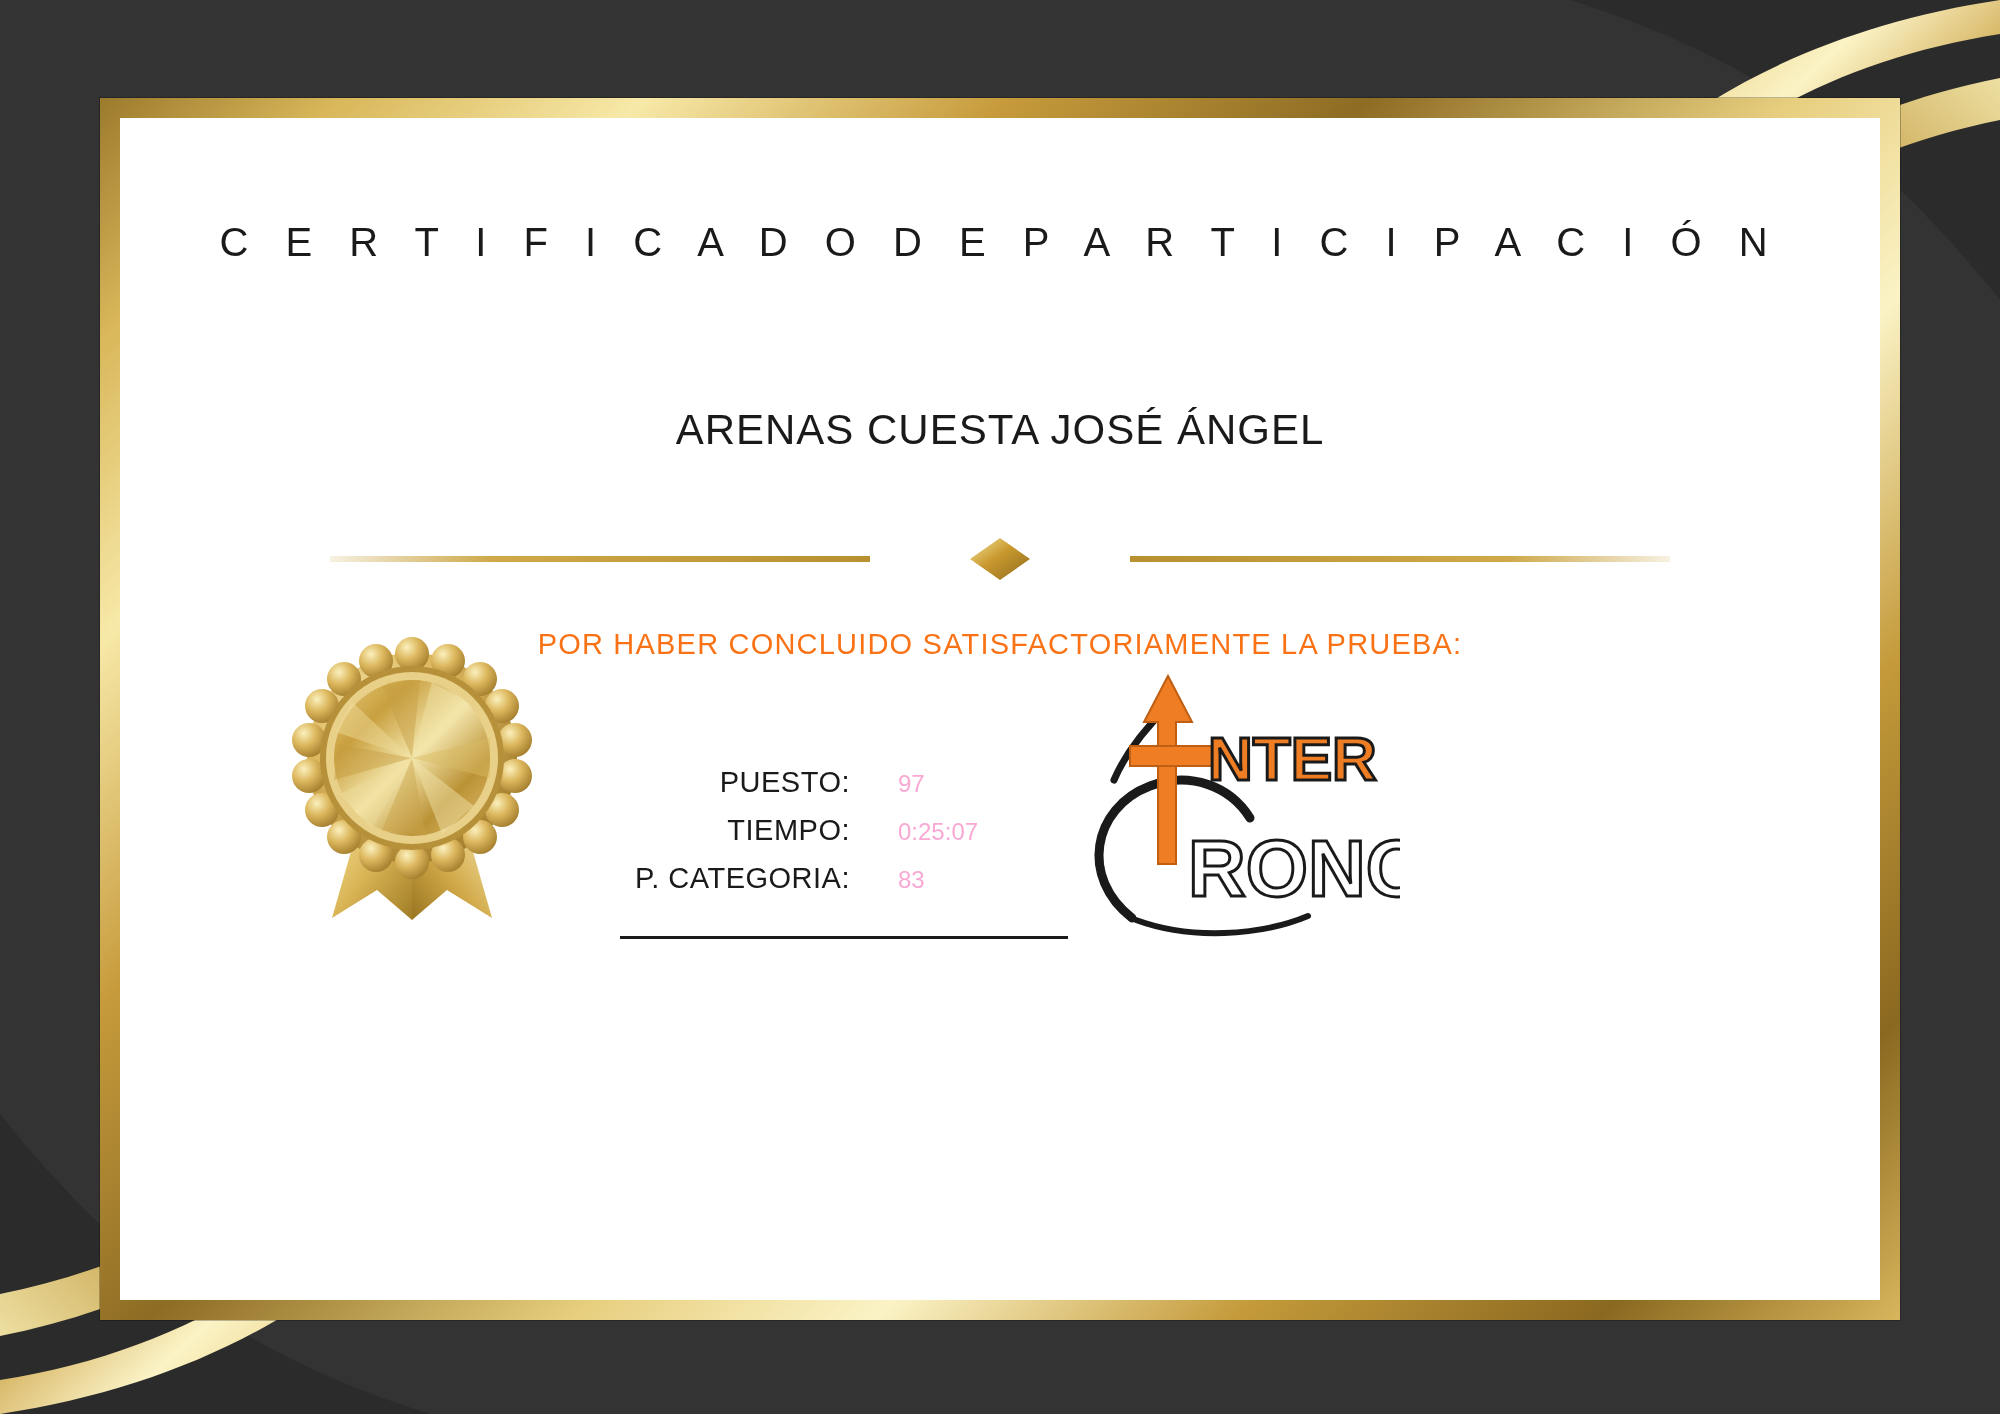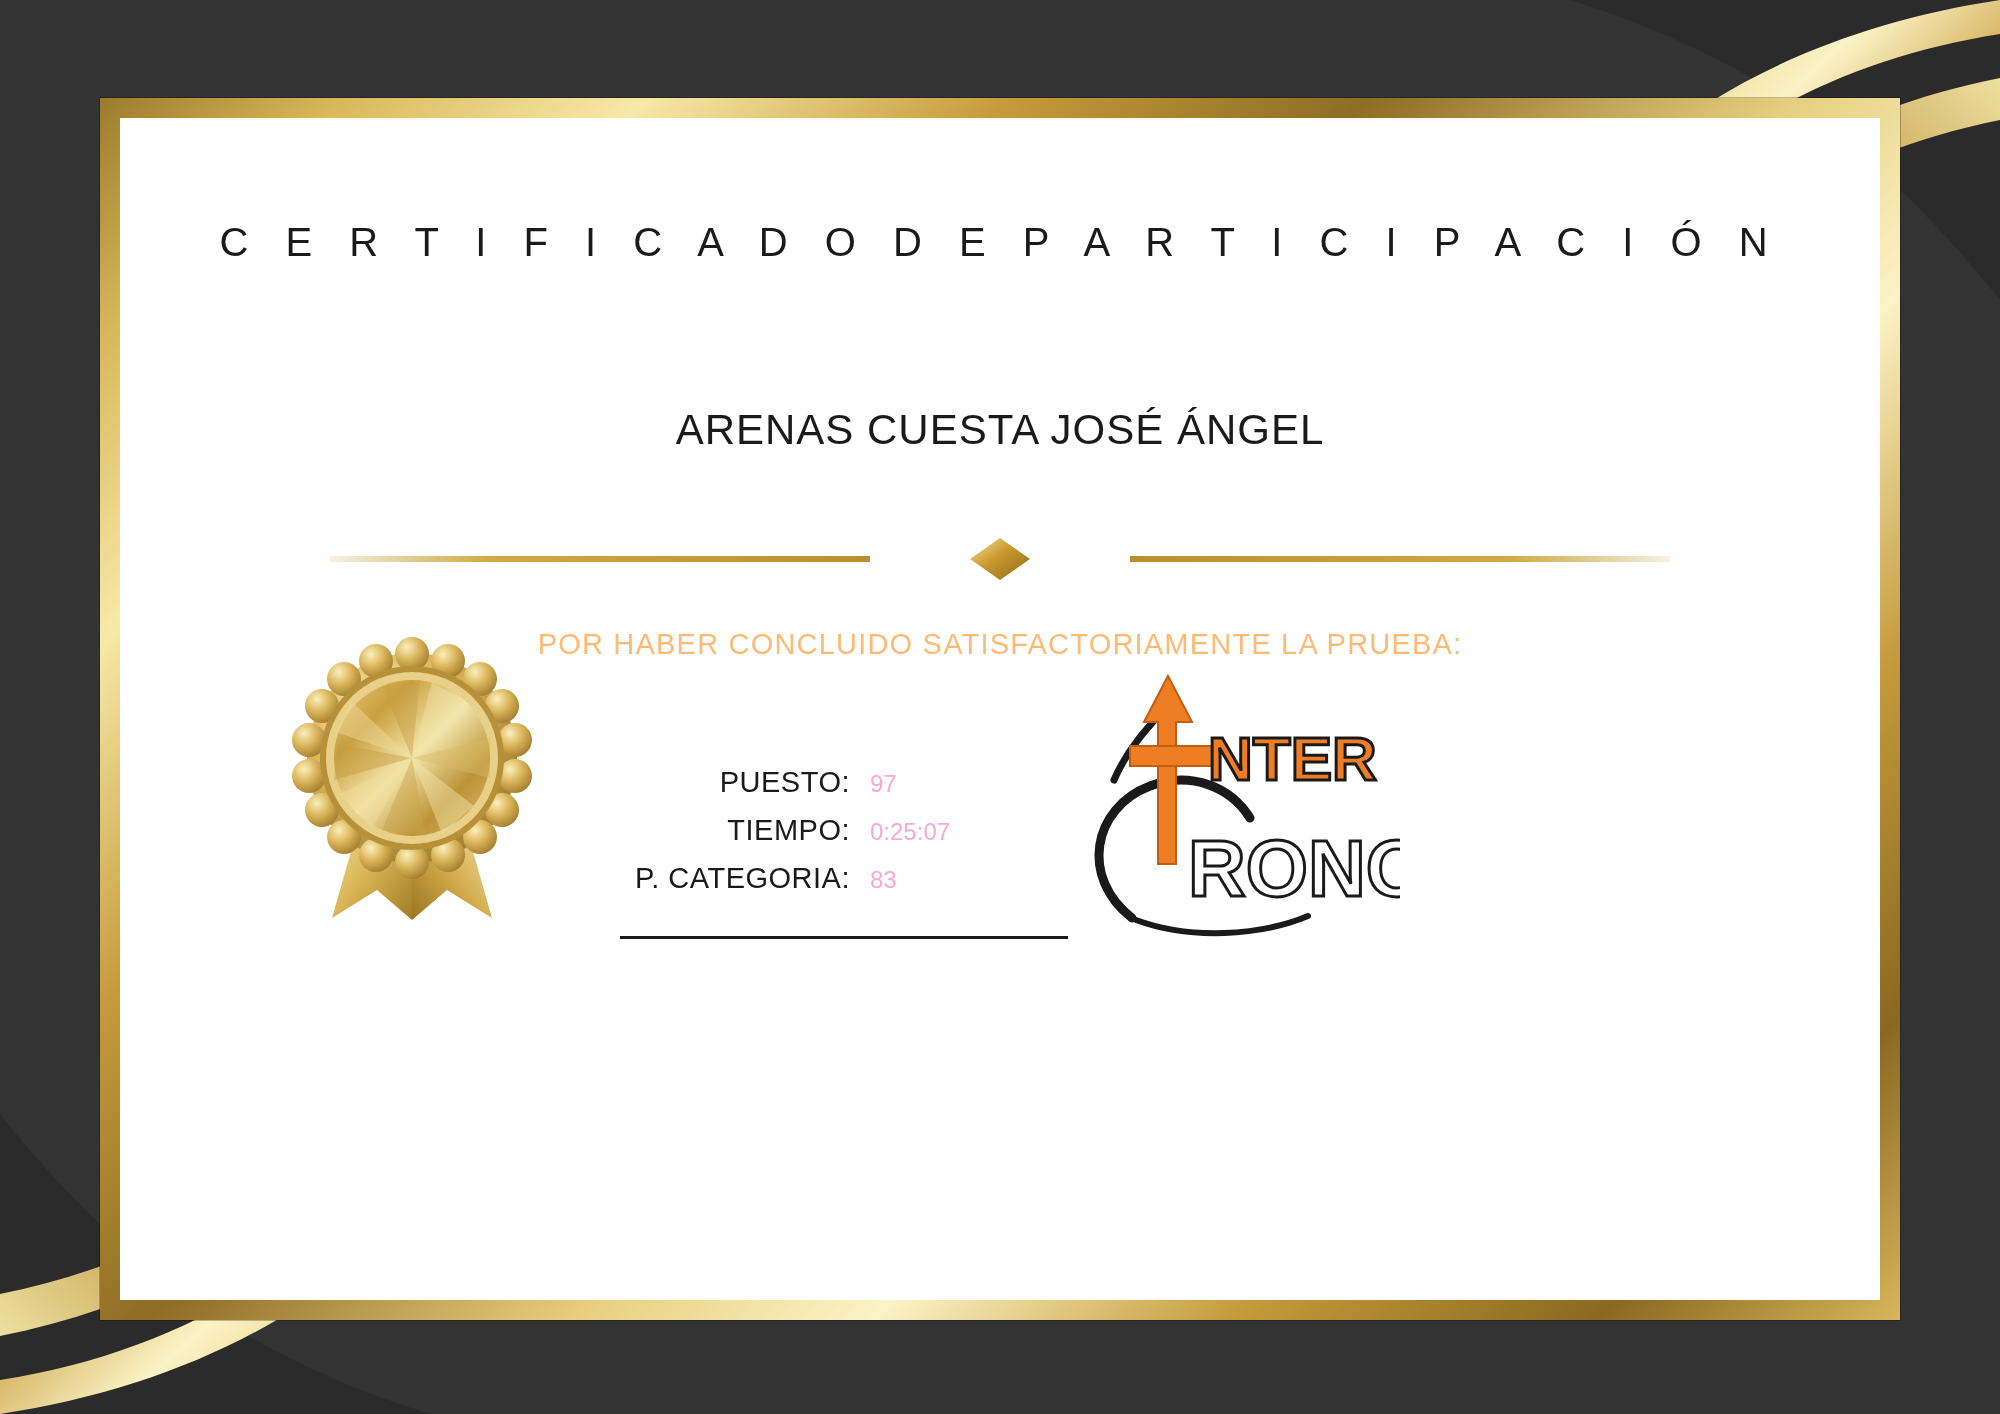--- a/index.html
+++ b/index.html
@@ -104,35 +104,36 @@
   }
 
   .subtitle {
     position: absolute;
     top: 510px;
     left: 0;
     width: 100%;
     text-align: center;
     font-size: 29px;
     letter-spacing: 1.2px;
-    color: #fdba74;
+    color: #f97316;
   }
 
   
   .results {
     position: absolute;
     top: 648px;
     left: 380px;
     width: 700px;
   }
   .result-row {
     display: flex;
     align-items: baseline;
     margin-bottom: 8px;
     height: 40px;
+    gap: 28px;
   }
   .result-label {
     width: 350px;
     text-align: right;
     font-size: 29px;
     letter-spacing: 0.5px;
     color: #1a1a1a;
   }
   .result-value {
     padding-left: 20px;

